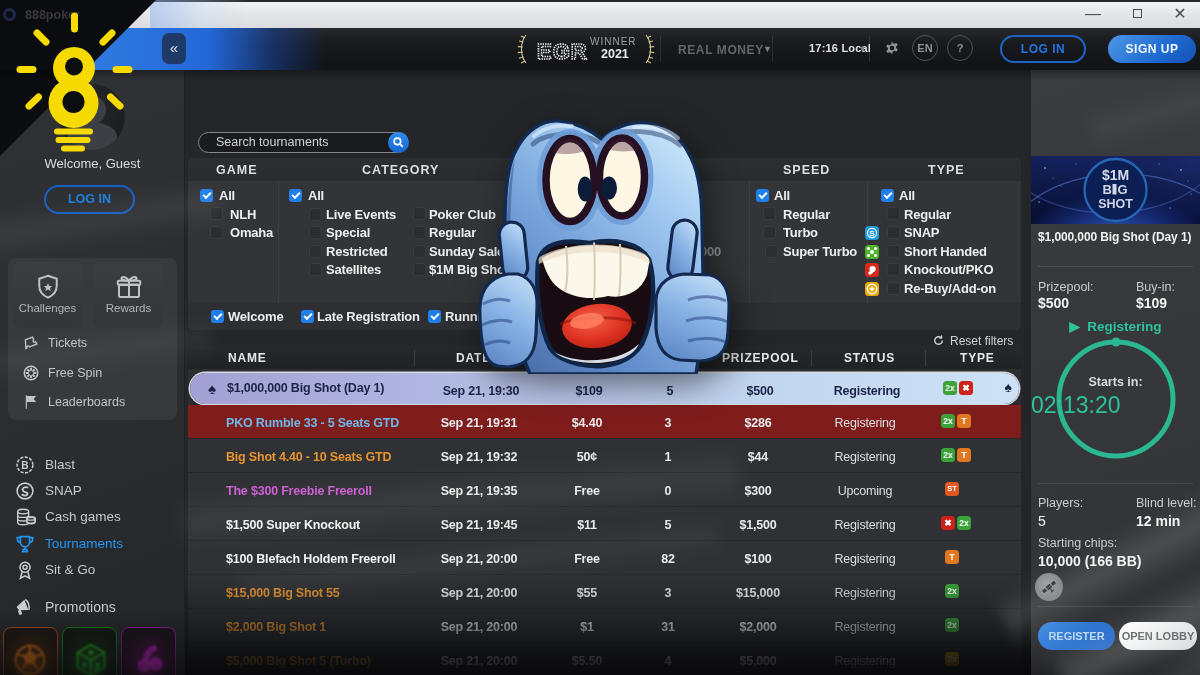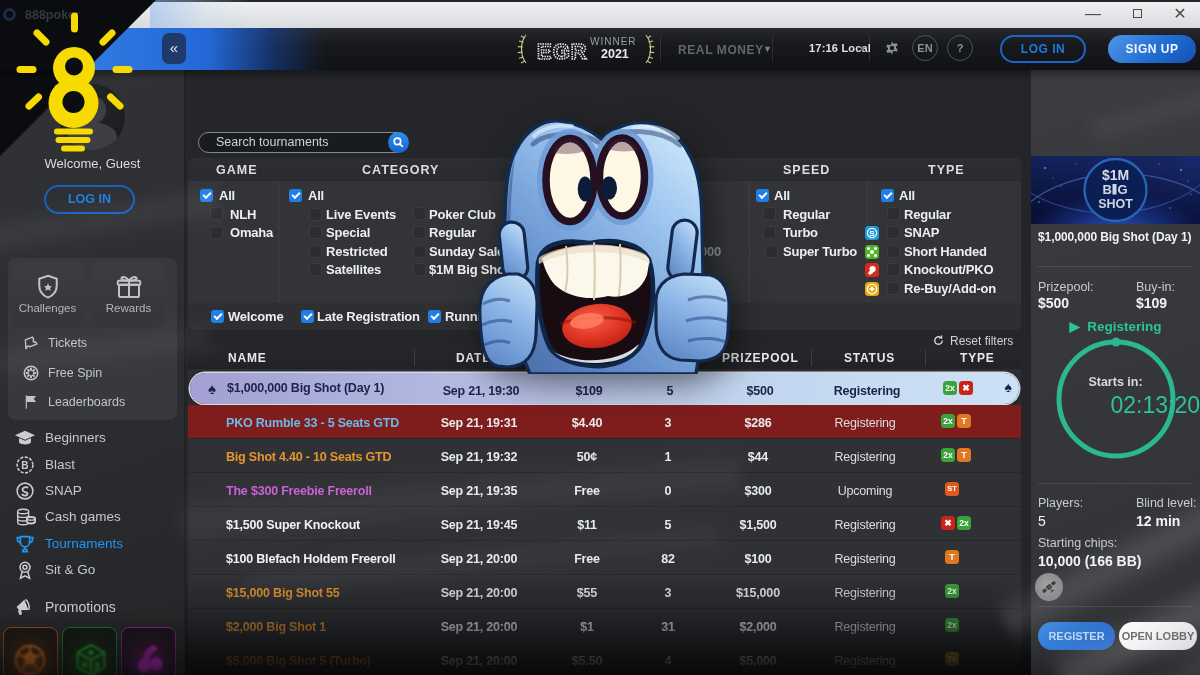--- a/index.html
+++ b/index.html
@@ -155,27 +155,20 @@
       <span class="tx">Free Spin</span>
     </div>
   <div class="abs smitem" style="top:321px">
       <svg class="ic" viewBox="0 0 24 24" fill="#c2c4c6">
         <path d="M5 3v18h1.5V3z"></path>
         <path d="M6 4h13l-3.5 4L19 12H6z"></path>
       </svg>
       <span class="tx">Leaderboards</span>
     </div>
 
-  <div class="abs mitem" style="top:355px">
-      <svg class="ic" viewBox="0 0 24 24" fill="#caccce">
-        <path d="M12 4L1 9l11 5 11-5z"></path>
-        <path d="M5.5 12v4.4c0 1.4 2.9 2.6 6.5 2.6s6.5-1.2 6.5-2.6V12l-6.5 3z"></path>
-      </svg>
-      <span class="tx">Beginners</span>
-    </div>
   <div class="abs mitem" style="top:382px">
       <svg class="ic" viewBox="0 0 24 24" fill="none" stroke="#caccce" stroke-width="1.7">
         <circle cx="12" cy="12" r="8.6" stroke-dasharray="3.4 1.6"></circle>
         <text x="12" y="16" font-size="11" font-weight="bold" fill="#caccce" stroke="none" text-anchor="middle" font-family="Liberation Sans">B</text>
       </svg>
       <span class="tx">Blast</span>
     </div>
   <div class="abs mitem" style="top:408px">
       <svg class="ic" viewBox="0 0 24 24" fill="none" stroke="#caccce" stroke-width="1.7">
         <circle cx="12" cy="12" r="8.6"></circle>
@@ -488,21 +481,21 @@
   <span class="rp-lbl" style="left:7px;top:210px">Prizepool:</span>
   <span class="rp-val" style="left:7px;top:225px">$500</span>
   <span class="rp-lbl" style="left:105px;top:210px">Buy-in:</span>
   <span class="rp-val" style="left:105px;top:225px">$109</span>
   <span class="abs" style="left:0;top:248px;width:169px;text-align:center;color:#2cc39b;font-size:13.5px;font-weight:bold">▶&nbsp; Registering</span>
   <svg class="abs" id="ring" viewBox="0 0 124 124">
     <circle cx="62" cy="62" r="57" fill="none" stroke="#2ab791" stroke-width="5"></circle>
     <circle cx="62" cy="5" r="4.5" fill="#2ab791"></circle>
   </svg>
   <span class="abs" style="left:0;top:305px;width:169px;text-align:center;color:#d8dadc;font-size:12.5px;font-weight:bold">Starts in:</span>
-  <span class="abs" style="left:0;top:322px;width:169px;text-align:right;color:#2cc39b;font-size:23px">02:13:20</span>
+  <span class="abs" style="left:0;top:322px;width:169px;text-align:left;color:#2cc39b;font-size:23px">02:13:20</span>
   <div class="rp-div" style="top:413px"></div>
   <span class="rp-lbl" style="left:7px;top:426px">Players:</span>
   <span class="rp-val" style="left:7px;top:443px;font-weight:normal">5</span>
   <span class="rp-lbl" style="left:105px;top:426px">Blind level:</span>
   <span class="rp-val" style="left:105px;top:443px">12 min</span>
   <span class="rp-lbl" style="left:7px;top:466px">Starting chips:</span>
   <span class="rp-val" style="left:7px;top:483px">10,000 (166 BB)</span>
   <div class="abs" style="left:4px;top:503px;width:28px;height:28px;border-radius:50%;background:radial-gradient(circle at 40% 35%,#9a9c9e,#707274)">
     <svg width="18" height="18" style="position:absolute;left:5px;top:5px" viewBox="0 0 24 24">
         <g transform="rotate(-40 12 12)" fill="#2e3032">

